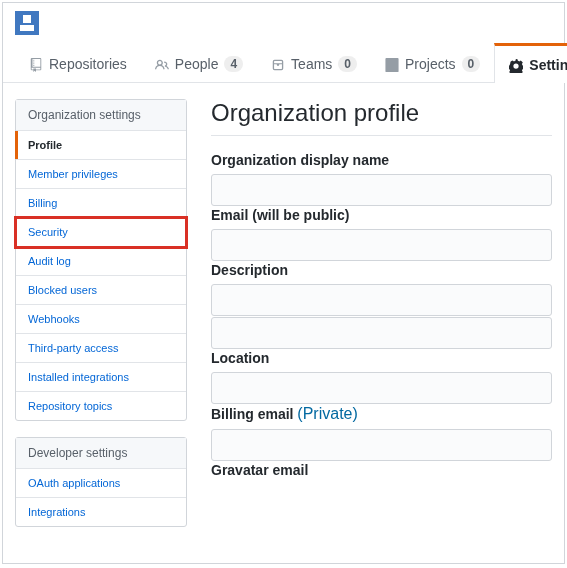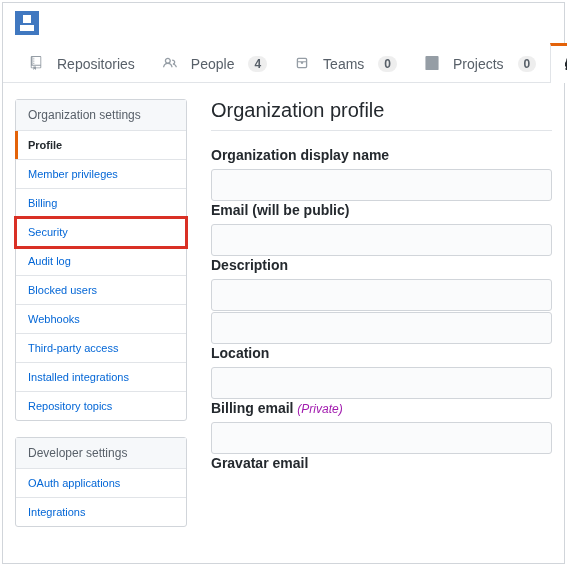--- a/index.html
+++ b/index.html
@@ -4,39 +4,39 @@
 <style>
 * { box-sizing: border-box; margin: 0; padding: 0; }
 body { font-family: -apple-system, BlinkMacSystemFont, "Segoe UI", Helvetica, Arial, sans-serif; font-size: 14px; color: #24292e; background: #fff; width: 567px; }
 .frame { border: 1px solid #d1d5da; margin: 2px; }
 .header { height: 40px; padding: 8px 12px; display: flex; align-items: center; }
 .avatar { width: 24px; height: 24px; background: #4078c0; position: relative; }
 .avatar::before, .avatar::after { content: ''; position: absolute; background: #fff; }
 .avatar::before { width: 8px; height: 8px; top: 4px; left: 8px; }
 .avatar::after { width: 14px; height: 6px; bottom: 4px; left: 5px; }
 .tabs { display: flex; border-bottom: 1px solid #e1e4e8; padding: 0 12px; }
-.tab { padding: 10px 14px; color: #586069; cursor: pointer; display: flex; align-items: flex-start; gap: 14px; font-size: 14px; border-top: 3px solid transparent; }
+.tab { padding: 10px 14px; color: #586069; cursor: pointer; display: flex; align-items: flex-end; gap: 6px; font-size: 14px; border-top: 3px solid transparent; }
 .tab.active { border-top: 3px solid #e36209; background: #fff; border-left: 1px solid #e1e4e8; border-right: 1px solid #e1e4e8; margin-bottom: -1px; color: #24292e; font-weight: 600; }
 .tab-icon { width: 14px; height: 14px; display: inline-flex; align-items: center; justify-content: center; }
 .tab-icon svg { fill: #959da5; }
 .counter { background: #eee; color: #586069; border-radius: 20px; padding: 1px 6px; font-size: 12px; font-weight: 600; }
 .body { display: flex; padding: 16px 12px 20px 12px; gap: 24px; }
 .sidebar { width: 172px; flex-shrink: 0; }
 .menu { border: 1px solid #d1d5da; border-radius: 3px; margin-bottom: 16px; }
 .menu-header { padding: 8px 12px; background: #f6f8fa; border-bottom: 1px solid #e1e4e8; color: #586069; font-size: 12px; }
 .menu-item { display: block; padding: 8px 12px; border-bottom: 1px solid #e1e4e8; color: #0366d6; cursor: pointer; font-size: 11px; position: relative; }
 .menu-item:last-child { border-bottom: none; }
 .menu-item.selected { color: #24292e; font-weight: 600; cursor: default; }
 .menu-item.selected::before { content: ''; position: absolute; left: -1px; top: 0; bottom: 0; width: 3px; background: #e36209; }
 .menu-item.highlighted { outline: 3px solid #d93025; outline-offset: -1px; z-index: 1; }
 .main { flex: 1; }
-.page-title { font-size: 20px; font-weight: 400; padding-bottom: 8px; border-bottom: 1px solid #e1e4e8; margin-bottom: 16px; }
+.page-title { font-size: 24px; font-weight: 400; padding-bottom: 8px; border-bottom: 1px solid #e1e4e8; margin-bottom: 16px; }
 .form-group { margin-bottom: 1px; }
 .label { display: block; font-weight: 600; margin-bottom: 6px; font-size: 14px; }
-.note { font-weight: 400; color: #a21caf; font-size: 12px; font-style: italic; }
+.note { font-weight: 400; color: #0369a1; font-size: 16px; }
 .input { width: 100%; padding: 6px 8px; border: 1px solid #d1d5da; border-radius: 3px; background: #fafbfc; font-size: 14px; height: 32px; color: #24292e; }
 </style>
 </head>
 <body>
 
 <div class="frame">
   <div class="header">
     <div class="avatar"></div>
   </div>
 

